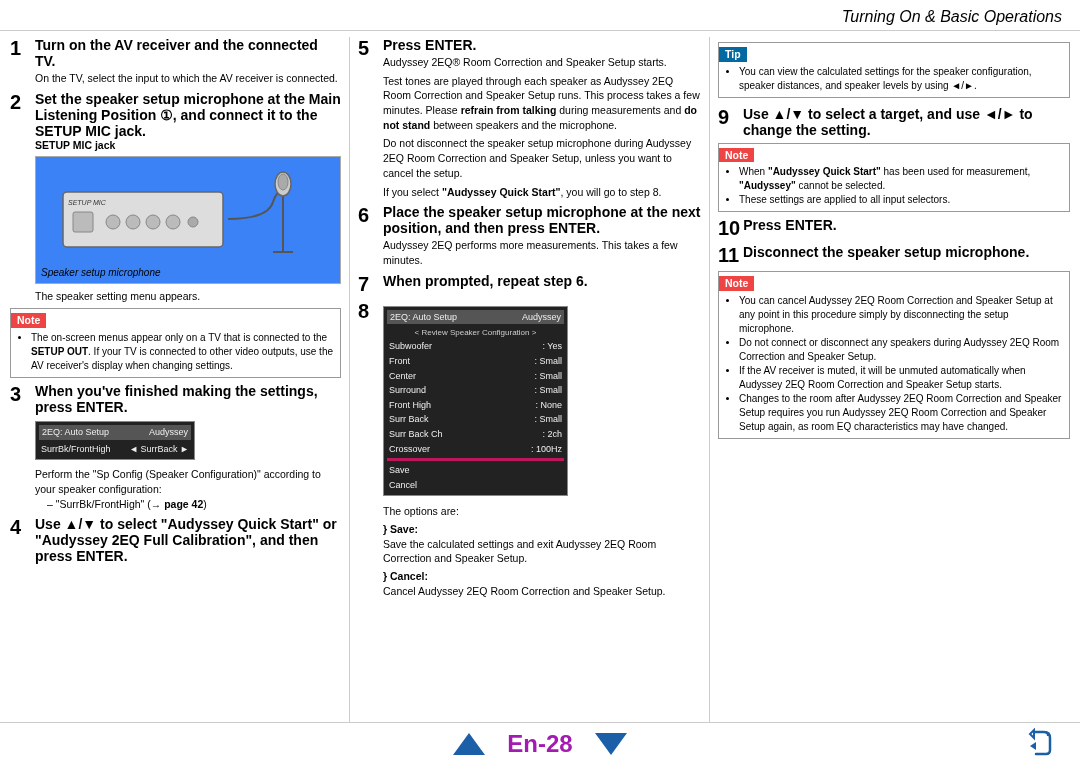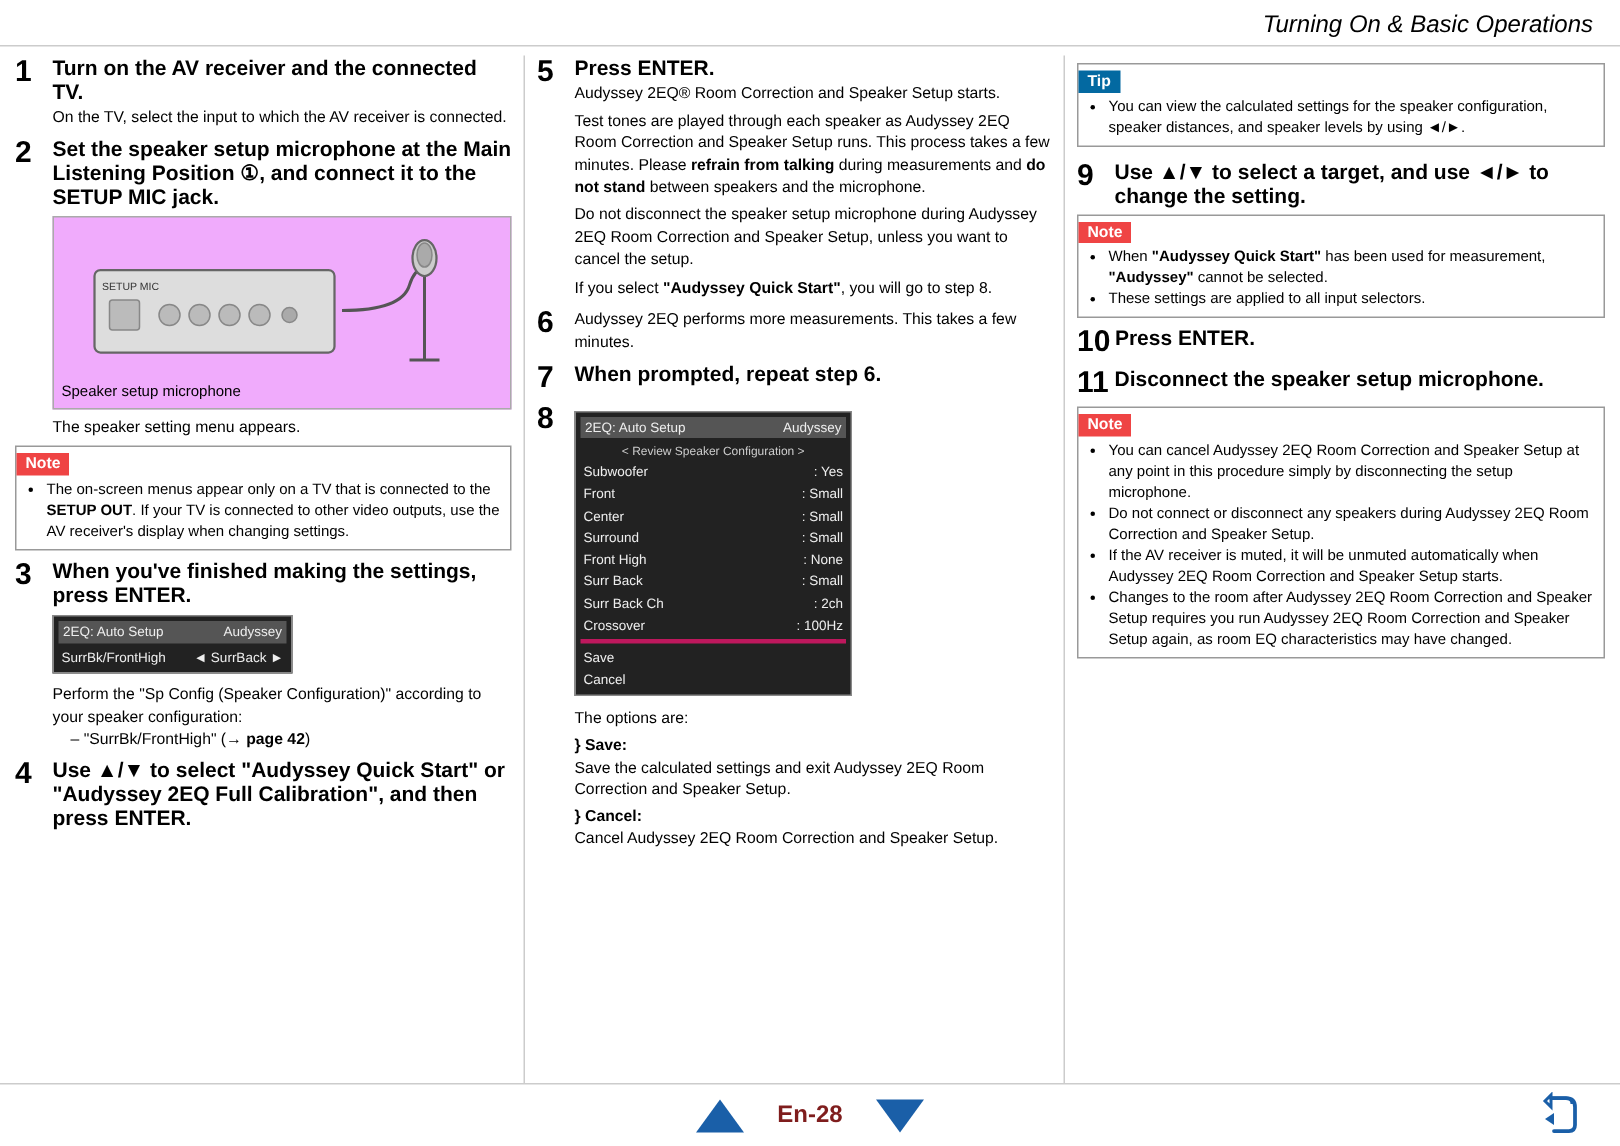--- a/index.html
+++ b/index.html
@@ -76,25 +76,26 @@
       font-size: 10.5px;
       background: #0369a1;
       color: #fff;
       display: inline-block;
       padding: 0 6px;
       margin-bottom: 3px;
       margin-left: -6px;
     }
     .diagram-area {
       border: 1px solid #aaa;
-      background: #f0abfc;
+      background: #3b82f6;
       margin: 5px 0;
       padding: 5px;
       text-align: center;
       position: relative;
+      font-style: italic;
     }
     .diagram-caption {
       font-size: 10px;
       text-align: left;
       margin-top: 3px;
     }
     .setup-mic-label {
       font-size: 10.5px;
       font-weight: bold;
       text-align: left;
@@ -138,24 +139,24 @@
       border-top: 1px solid #ccc;
     }
     .footer-arrow-up {
       width: 0; height: 0;
       border-left: 16px solid transparent;
       border-right: 16px solid transparent;
       border-bottom: 22px solid #1a5fa8;
       margin-right: 10px;
     }
     .footer-page-num {
-      font-size: 16px;
+      font-size: 24px;
       font-weight: bold;
       margin: 0 12px;
-      color: #7f1d1d;
+      color: #a21caf;
     }
     .footer-arrow-down {
       width: 0; height: 0;
       border-left: 16px solid transparent;
       border-right: 16px solid transparent;
       border-top: 22px solid #1a5fa8;
       margin-left: 10px;
     }
     .footer-back {
       position: absolute;
@@ -198,20 +199,21 @@
       <div class="step-content">
         <span class="step-title">Turn on the AV receiver and the connected TV.</span>
         <div class="step-body">On the TV, select the input to which the AV receiver is connected.</div>
       </div>
     </div>
 
     <div class="big-step step-block">
       <div class="big-num">2</div>
       <div class="step-content">
         <span class="step-title">Set the speaker setup microphone at the Main Listening Position ①, and connect it to the SETUP MIC jack.</span>
+        <div class="setup-mic-label">SETUP MIC jack</div>
         <div class="diagram-area">
           
           <svg width="260" height="100">
 
             <rect x="5" y="30" width="160" height="55" rx="4" fill="#ddd" stroke="#666" stroke-width="1.5"></rect>
             <text x="10" y="43" font-size="7" fill="#333">SETUP MIC</text>
 
             <rect x="15" y="50" width="20" height="20" rx="2" fill="#bbb" stroke="#888" stroke-width="1"></rect>
             <circle cx="55" cy="60" r="7" fill="#bbb" stroke="#888" stroke-width="1"></circle>
             <circle cx="75" cy="60" r="7" fill="#bbb" stroke="#888" stroke-width="1"></circle>
@@ -284,20 +286,21 @@
           <p style="margin-top:4px;">Test tones are played through each speaker as Audyssey 2EQ Room Correction and Speaker Setup runs. This process takes a few minutes. Please <b>refrain from talking</b> during measurements and <b>do not stand</b> between speakers and the microphone.</p>
           <p style="margin-top:4px;">Do not disconnect the speaker setup microphone during Audyssey 2EQ Room Correction and Speaker Setup, unless you want to cancel the setup.</p>
           <p style="margin-top:4px;">If you select <b>"Audyssey Quick Start"</b>, you will go to step 8.</p>
         </div>
       </div>
     </div>
 
     <div class="big-step step-block">
       <div class="big-num">6</div>
       <div class="step-content">
+        <span class="step-title">Place the speaker setup microphone at the next position, and then press <b>ENTER</b>.</span>
         <div class="step-body">Audyssey 2EQ performs more measurements. This takes a few minutes.</div>
       </div>
     </div>
 
     <div class="big-step step-block">
       <div class="big-num">7</div>
       <div class="step-content">
         <span class="step-title">When prompted, repeat step 6.</span>
       </div>
     </div>

